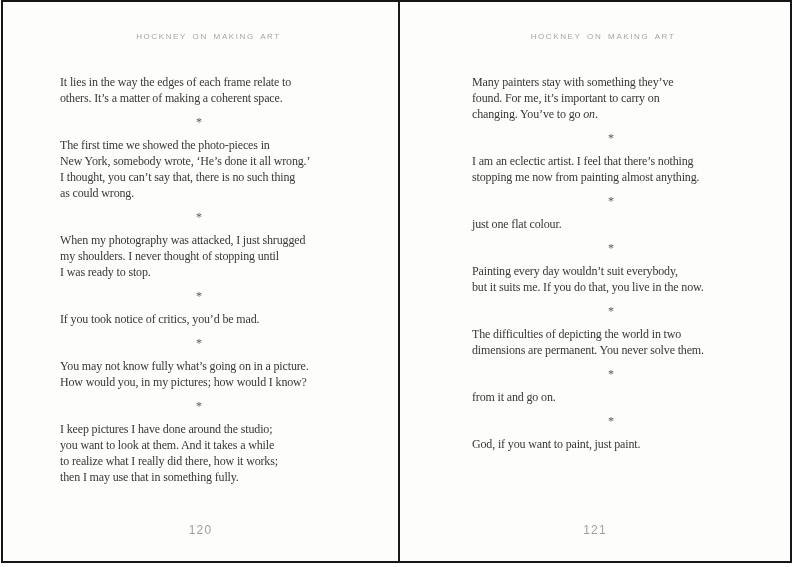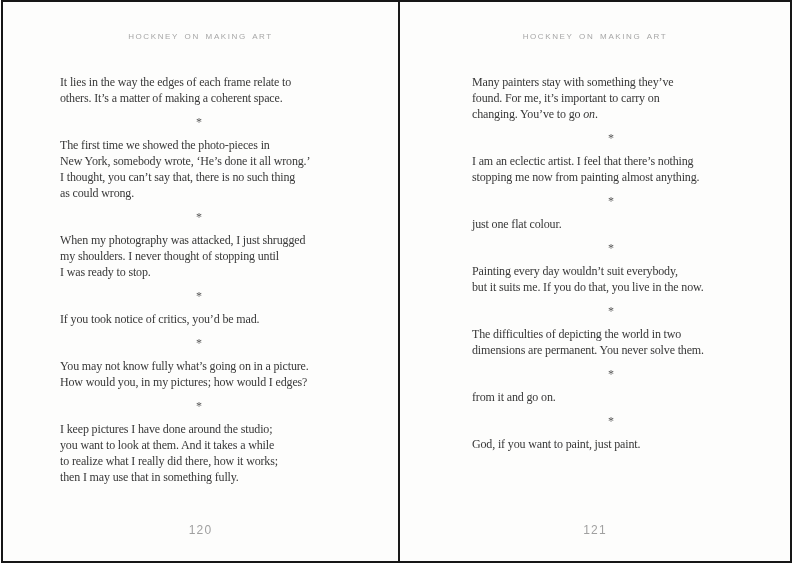--- a/index.html
+++ b/index.html
@@ -12,21 +12,21 @@
     position: absolute; left: 1px; top: 0px;
     width: 791px; height: 563px;
     box-sizing: border-box; border: 2px solid #161616;
     background: #fdfdfc; display: flex;
   }
   .page { position: relative; height: 100%; }
   .page-left  { width: 395px; }
   .page-right { flex: 1 1 auto; }
   .spine-divider { width: 2px; background: #1a1a1a; height: 100%; }
   .running-head {
-    position: absolute; top: 30px; left: 0; width: 100%;
+    position: absolute; top: 30px; left: 8px; width: 100%;
     text-align: center;
     font-family: "Liberation Sans", sans-serif;
     font-size: 8px; letter-spacing: 1.6px; word-spacing: 2px;
     color: #a6a6a6;
   }
   .content {
     position: absolute; top: 72px;
     font-size: 12px; line-height: 16px; letter-spacing: -0.15px;
     color: #383838; white-space: nowrap;
   }
@@ -72,21 +72,21 @@
             <div class="line">my shoulders. I never thought of stopping until</div>
             <div class="line">I was ready to stop.</div>
           </div>
           <div class="sep"><span>*</span></div>
           <div class="para">
             <div class="line">If you took notice of critics, you’d be mad.</div>
           </div>
           <div class="sep"><span>*</span></div>
           <div class="para">
             <div class="line">You may not know fully what’s going on in a picture.</div>
-            <div class="line">How would you, in my pictures; how would I edges?</div>
+            <div class="line">How would you, in my pictures; how would I know?</div>
           </div>
           <div class="sep"><span>*</span></div>
           <div class="para">
             <div class="line">I keep pictures I have done around the studio;</div>
             <div class="line">you want to look at them. And it takes a while</div>
             <div class="line">to realize what I really did there, how it works;</div>
             <div class="line">then I may use that in something fully.</div>
           </div>
         </div>
       <div class="folio">120</div>

